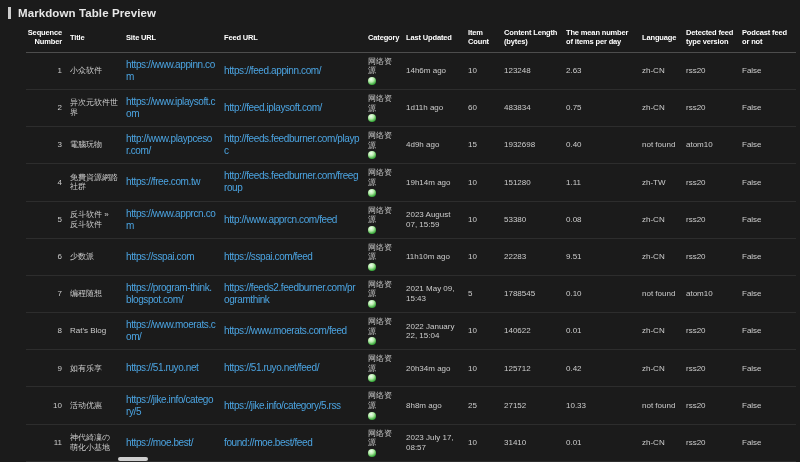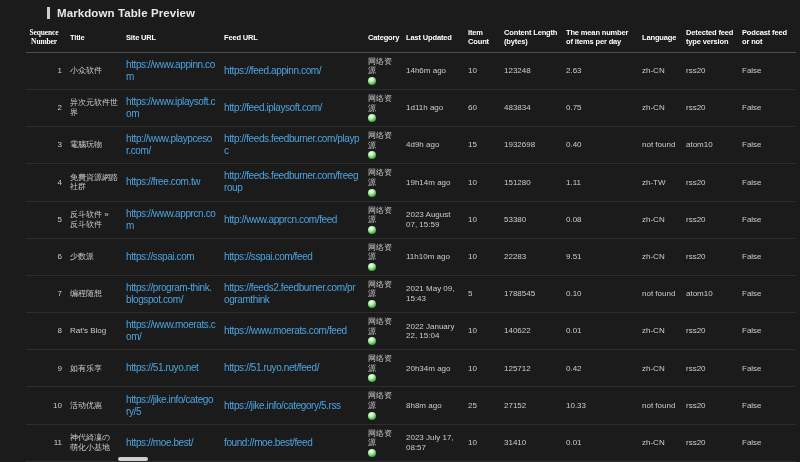--- a/index.html
+++ b/index.html
@@ -7,34 +7,34 @@
     --rowline:#2d2d2d; --headline:#4d4d4d; --thumb:#cfcfcf;
   }
   *{box-sizing:border-box;margin:0;padding:0;}
   html,body{width:800px;height:462px;overflow:hidden;}
   body{
     background:var(--bg);
     font-family:"Liberation Sans","DejaVu Sans",sans-serif;
     color:var(--text);
     position:relative;
   }
-  .doc-title{display:flex;align-items:center;padding:7px 0 4px 8px;margin-left:39px;}
+  .doc-title{display:flex;align-items:center;padding:7px 0 4px 8px;}
   .accent{display:inline-block;width:3px;height:12px;background:#cccccc;margin-right:7px;}
   .doc-title h1{font-size:11.5px;font-weight:bold;color:#e8e8e8;letter-spacing:0.1px;}
   table{
     border-collapse:collapse;table-layout:fixed;
     margin-left:26px;width:770px;
   }
   thead th{
     font-size:7.5px;letter-spacing:-0.15px;font-weight:bold;color:var(--head);
     text-align:left;vertical-align:middle;
     padding:5px 8px 5px 0;border-bottom:1px solid var(--headline);
     line-height:1.25;
   }
-  thead th.align-right{text-align:center;font-family:Liberation Serif, serif;}
+  thead th.align-right{text-align:right;}
   tbody td{
     font-size:8px;line-height:1.2;vertical-align:middle;
     padding:4px 8px 4px 0;border-bottom:1px solid var(--rowline);
     word-break:break-word;color:var(--text);
   }
   tbody td.align-right{text-align:right;}
   a.cell-link{
     color:var(--link);text-decoration:none;
     font-size:10px;letter-spacing:-0.4px;word-break:break-all;display:inline-block;
   }

